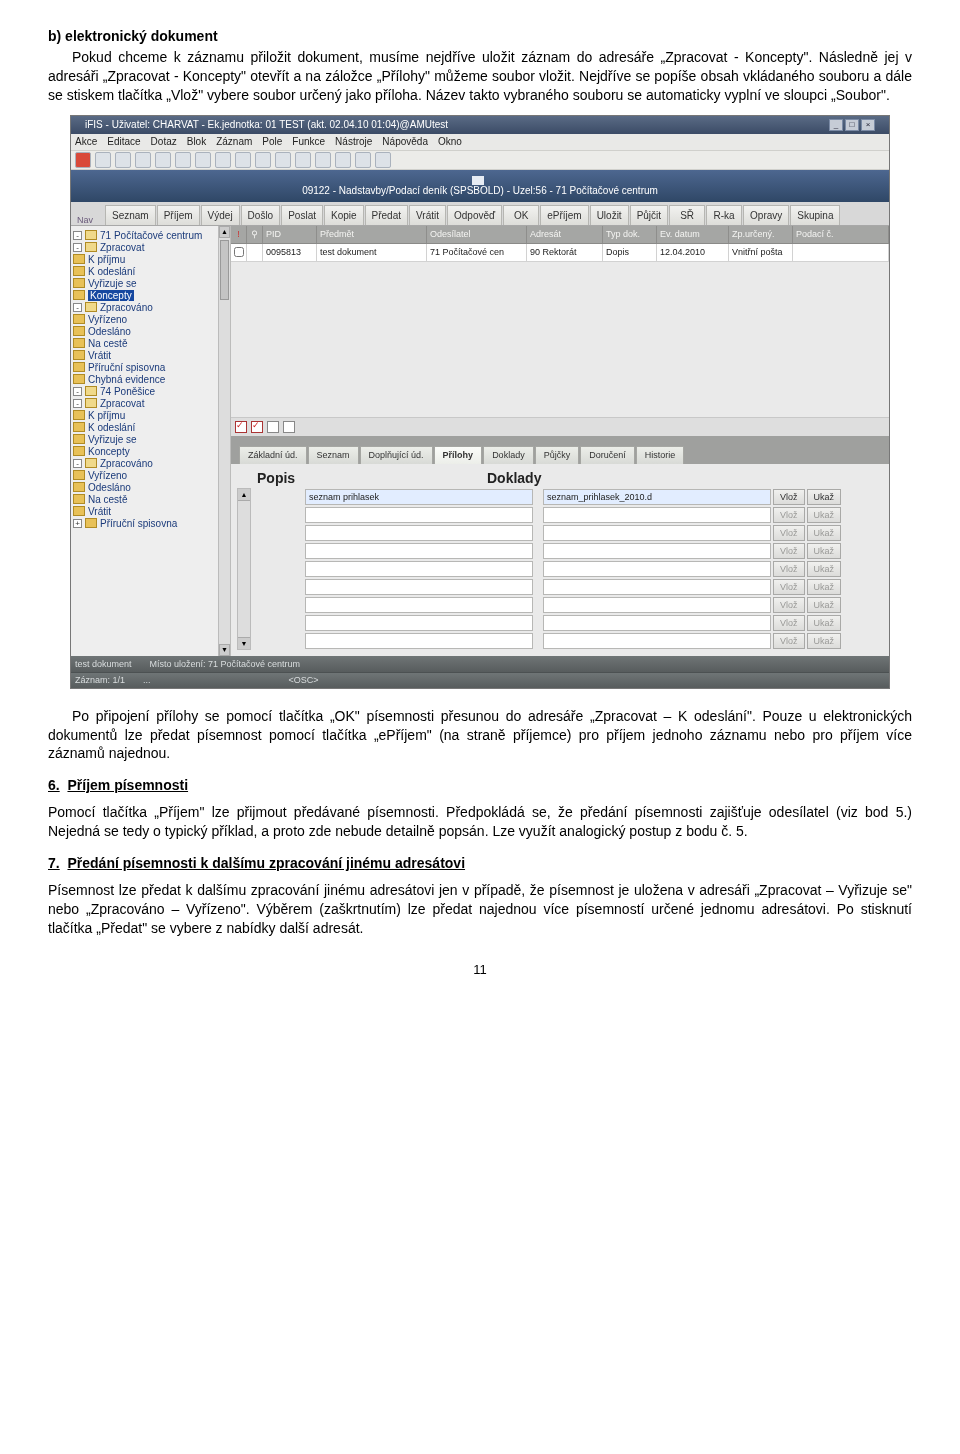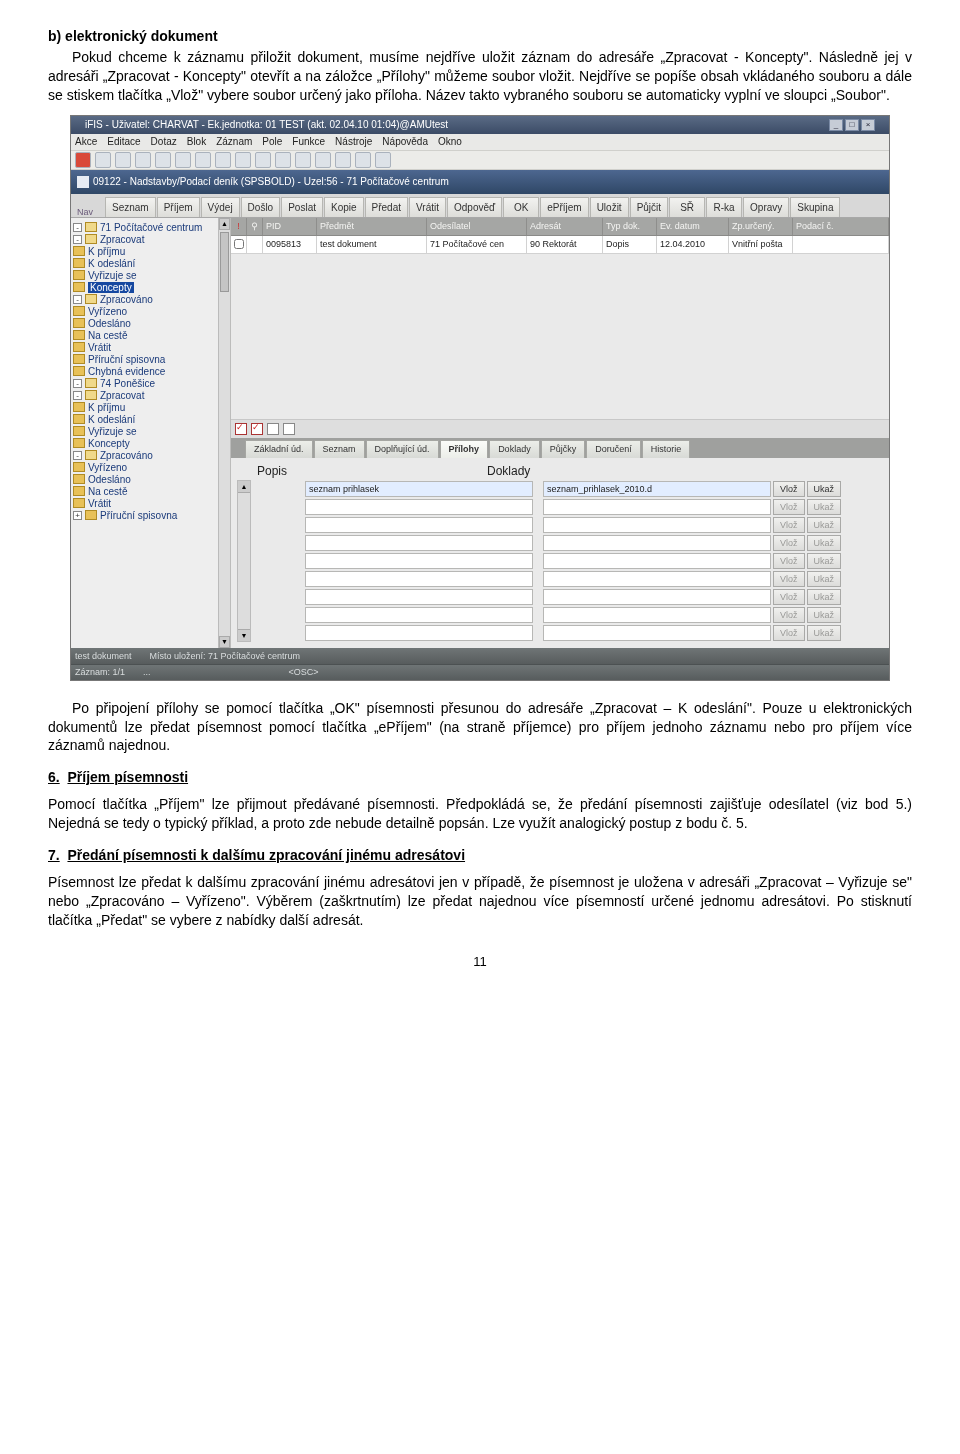--- a/index.html
+++ b/index.html
@@ -13,21 +13,21 @@
 
   
   .app { width: 820px; margin: 10px auto 18px auto; border: 1px solid #777; background: #e5e6e5; font-family: Tahoma, Arial, sans-serif; font-size: 10px; position: relative; }
   .titlebar { background: linear-gradient(#5a6b85,#3b4b66); color:#fff; padding: 2px 14px; display:flex; align-items:center; justify-content:space-between; height:18px; }
   .titlebar .t-right { display:flex; gap:2px; }
   .winbtn { width:14px; height:12px; background:#c6ccd6; border:1px solid #7a8aa5; font-size:8px; line-height:10px; text-align:center; color:#223; }
   .menubar { background:#e9e9e7; padding:1px 4px; color:#222; display:flex; gap:10px; height:16px; align-items:center; }
   .toolbar1 { background:#ecece9; border-top:1px solid #d0d0cc; border-bottom:1px solid #d0d0cc; padding:2px 4px; display:flex; gap:4px; height:20px; align-items:center; }
   .tbico { width:16px; height:16px; background:#dde2e8; border:1px solid #aab2bd; border-radius:2px; }
   .tbico.red { background:#d94a3a; }
-  .subtitle { background:linear-gradient(#4d6790,#2f4766); color:#fff; padding:6px 6px; display:flex; align-items:center; height:24px; }
+  .subtitle { background:linear-gradient(#4d6790,#2f4766); color:#fff; padding:6px 6px; display:flex; align-items:center; height:32px;flex-direction:column; }
   .subtitle .subico { width:12px;height:12px;background:#e7ecf4;margin-right:4px;}
   .tabbar { background:#d8d8d8; display:flex; gap:0; padding:2px 2px 0 2px; height:24px; align-items:flex-end; border-bottom:1px solid #a8a8a8;}
   .tabbar .navlbl { width:32px; font-size:9px; color:#6a5a7a; padding-left:4px;}
   .tabbtn { background:linear-gradient(#f2f2f0,#ddddd9); border:1px solid #b6b6b2; border-bottom:none; padding:2px 6px; margin-right:1px; height:20px; display:flex; align-items:center; min-width:36px; justify-content:center; color:#333; }
   .appbody { display:flex; background:#eaeaea; }
   .tree { width:160px; background:#eeeeee; border-right:1px solid #bcbcbb; padding:4px 2px 4px 2px; height:430px; overflow:hidden; position:relative;}
   .treewrap { position:relative; }
   .tree .node { display:flex; align-items:center; padding:0 0 1px 0; white-space:nowrap; }
   .tree .folder { width:12px; height:10px; background:#e8c158; border:1px solid #b08b24; margin-right:3px; flex:none;}
   .tree .folder.open { background:#f0d98a; }
@@ -47,27 +47,27 @@
   .gc { border-right:1px solid #d2d2d2; border-bottom:1px solid #d2d2d2; padding:1px 3px; display:flex; align-items:center; font-size:9px; color:#222; overflow:hidden; white-space:nowrap;}
   .gc input[type=checkbox]{width:10px;height:10px;}
   .gc.pid{width:54px;} .gc.predmet{width:110px;} .gc.odes{width:100px;} .gc.adr{width:76px;} .gc.typ{width:54px;} .gc.ev{width:72px;} .gc.zp{width:64px;} .gc.pod{flex:1;} .gc.cb{width:16px;justify-content:center;}
   .gridempty { flex:1; background:#eaeaea; min-height:140px; }
 
   .selectrow { display:flex; gap:4px; padding:3px 4px; align-items:center; background:#dedede; border-top:1px solid #c8c8c8;}
   .chkred { width:12px;height:12px;border:1px solid #a33; background:#fff; position:relative;}
   .chkred::after{content:"✓"; color:#c22; font-size:9px; position:absolute; top:-2px; left:0;}
   .chkplain{width:12px;height:12px;border:1px solid #888;background:#fff;}
 
-  .dettabs { display:flex; background:#9fa09e; height:20px; align-items:flex-end; padding:0 14px; gap:1px;}
+  .dettabs { display:flex; background:#9fa09e; height:28px; align-items:flex-end; padding:0 8px; gap:1px;}
   .dtab { background:linear-gradient(#eceee9,#d8dad6); border:1px solid #a5a6a2; border-bottom:none; padding:2px 8px; color:#333; font-size:9px; height:18px; display:flex; align-items:center;}
   .dtab.active { background:linear-gradient(#fbfcf9,#eceee9); font-weight:bold; }
 
   .detpanel { background:#eaeaea; padding:4px 6px 6px 6px; }
   .detcols { display:flex; padding:2px 0 2px 20px; }
-  .detcols .dh { font-weight:normal; font-size:12px; color:#222; }
+  .detcols .dh { font-weight:bold; font-size:14px; color:#222; }
   .detcols .dh.popis{width:230px;} .detcols .dh.soubor{width:230px;}
   .attrows { display:flex; flex-direction:column; gap:0; padding-left:18px;}
   .attleft-scroll { width:14px; background:#ddd; border:1px solid #bbb; display:flex; flex-direction:column; justify-content:space-between;}
   .attleft-scroll .a{height:12px;background:#ccc;border-bottom:1px solid #aaa;text-align:center;font-size:7px;line-height:11px;}
   .attwrap{display:flex;gap:36px;}
   .attrow { display:flex; height:18px; align-items:center; }
   .attin { height:16px; border:1px solid #b7b7b5; background:#fff; padding:0 3px; font-size:9px; color:#222; display:flex; align-items:center; overflow:hidden;}
   .attin.sel { background:#e2edff; }
   .attin.popis{width:228px;} .attin.soubor{width:228px; margin-left:10px;}
   .attbtn { height:16px; border:1px solid #a9a9a7; background:linear-gradient(#f0f0ee,#dcdcda); padding:0 6px; font-size:9px; display:flex; align-items:center; margin-left:2px; color:#333;}

